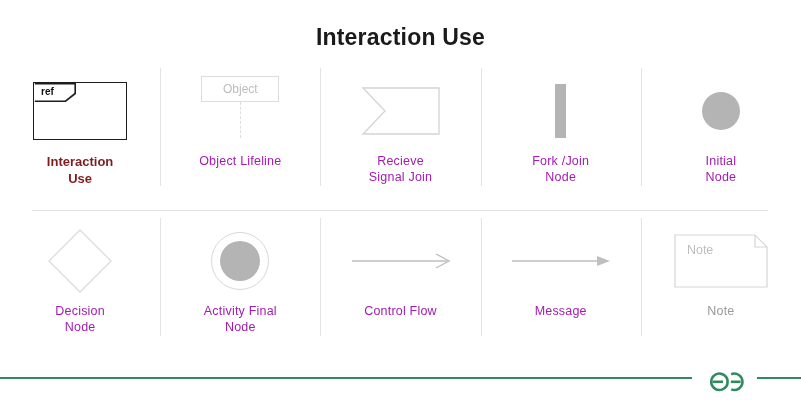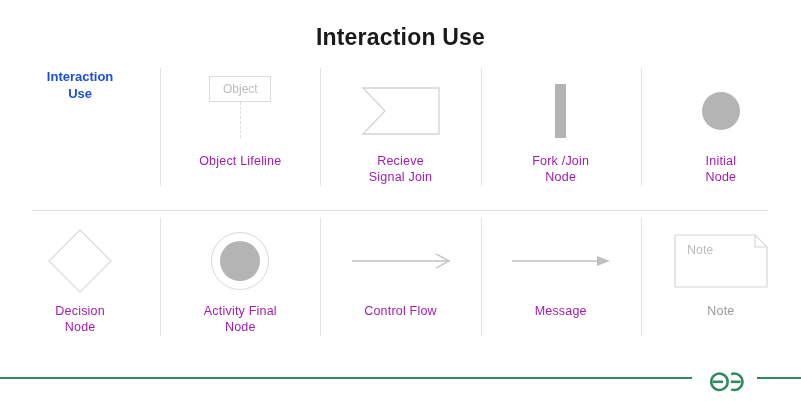--- a/index.html
+++ b/index.html
@@ -84,21 +84,21 @@
   .caption {
     text-align: center;
     font-size: 12.5px;
     line-height: 16px;
     color: #a21caf;
     font-weight: normal;
     letter-spacing: 0.2px;
     white-space: pre-line;
   }
   .caption.active {
-    color: #1d4ed8;
+    color: #7f1d1d;
     font-weight: bold;
     font-size: 13px;
     line-height: 17px;
     letter-spacing: 0;
   }
   .caption.dark {
     color: #9a9a9a;
   }
 
   
@@ -141,21 +141,21 @@
   .lifeline-wrap {
     display: flex;
     flex-direction: column;
     align-items: center;
     justify-content: flex-start;
     height: 100%;
     padding-top: 8px;
     box-sizing: border-box;
   }
   .lifeline-box {
-    width: 62px;
+    width: 78px;
     height: 26px;
     border: 1px solid #dcdcdc;
     background: #ffffff;
     display: flex;
     align-items: center;
     justify-content: center;
     font-size: 12px;
     color: #bcbcbc;
     box-sizing: border-box;
   }
@@ -248,20 +248,28 @@
 
 <div id="page">
 
   <div class="title">Interaction Use</div>
 
   <div class="grid">
 
     <div class="row row-top">
 
       <div class="cell">
+        <div class="shape-area">
+          <div class="ref-frame">
+            <svg class="ref-tab-shape" viewBox="0 0 42 19">
+              <path d="M0.8 0.8 L41.2 0.8 L41.2 10.5 L31.5 18.2 L0.8 18.2" fill="#ffffff" stroke="#1d1d1d" stroke-width="1.6" stroke-linejoin="miter"></path>
+            </svg>
+            <div class="ref-label">ref</div>
+          </div>
+        </div>
         <div class="caption active">Interaction
 Use</div>
       </div>
 
       <div class="cell">
         <div class="shape-area">
           <div class="lifeline-wrap">
             <div class="lifeline-box">Object</div>
             <div class="lifeline-dash"></div>
           </div>

